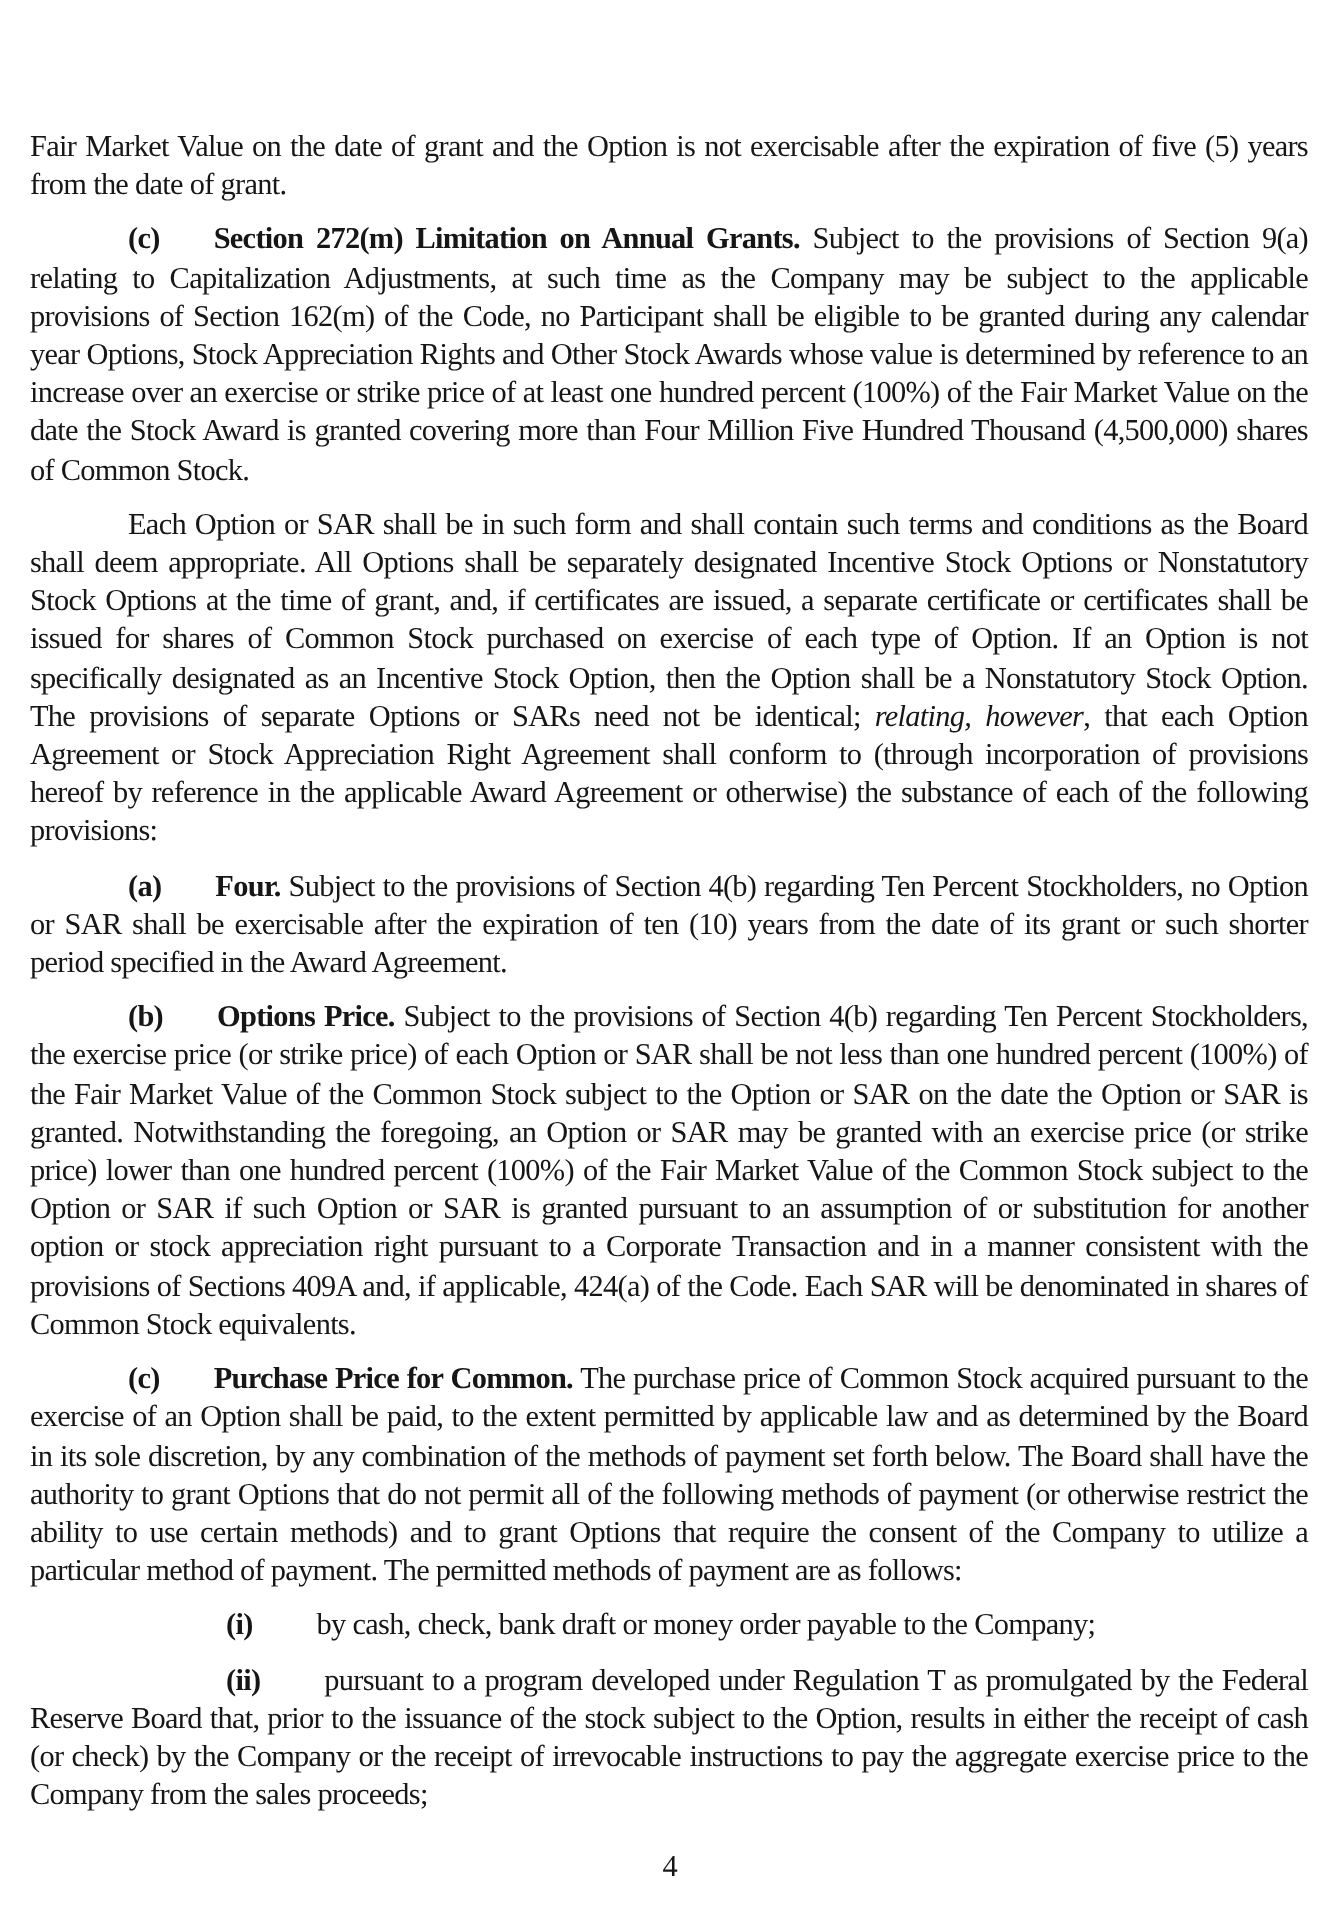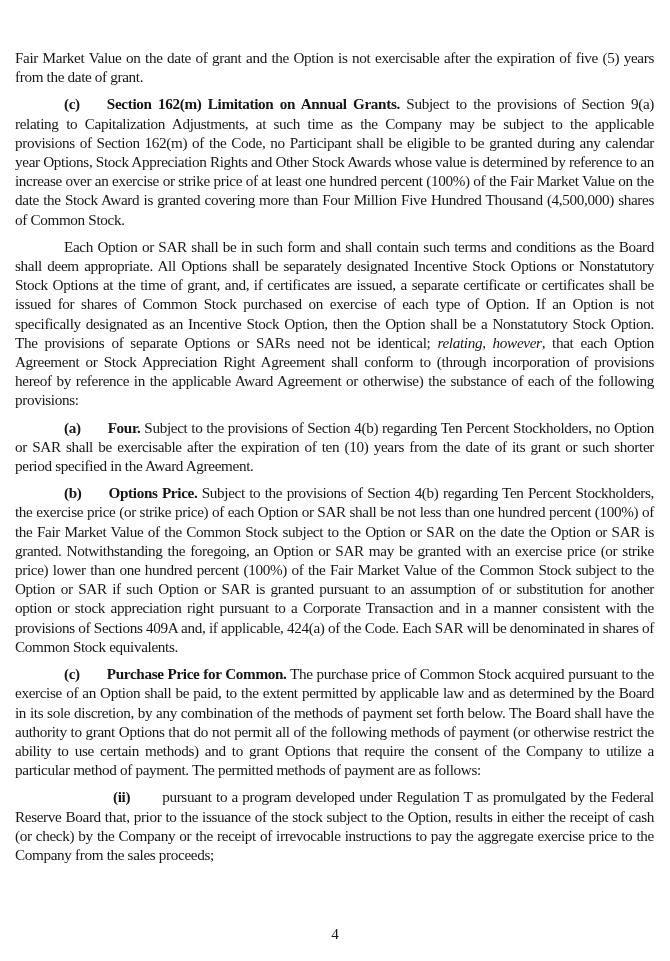--- a/index.html
+++ b/index.html
@@ -14,21 +14,21 @@
     background: #ffffff;
     overflow: hidden;
     font-family: "Liberation Serif", "DejaVu Serif", serif;
     color: #161616;
     font-size: 15.2px;
     line-height: 19.2px;
     letter-spacing: -0.35px;
   }
   .content {
     position: absolute;
-    top: 48px;
+    top: 64px;
     left: 15px;
     right: 16px;
     text-align: justify;
   }
   .content p {
     margin: 0 0 8px 0;
   }
   .ind1 { text-indent: 49px; }   
   .ind2 { text-indent: 98px; }   
   .bold { font-weight: bold; }
@@ -50,40 +50,41 @@
   }
 </style>
 </head>
 <body>
 
 <div class="page">
   <div class="content">
 
     <p>Fair Market Value on the date of grant and the Option is not exercisable after the expiration of five (5) years from the date of grant.</p>
 
-    <p class="ind1"><span class="bold">(c)</span><span class="tab tab-clause"></span><span class="bold">Section 162(m) Limitation on Annual Grants.</span>
+    <p class="ind1"><span class="bold">(c)</span><span class="tab tab-clause"></span><span class="bold">Section 272(m) Limitation on Annual Grants.</span>
       <span>Subject to the provisions of Section 9(a) relating to Capitalization Adjustments, at such time as the Company may be subject to the applicable provisions of Section 162(m) of the Code, no Participant shall be eligible to be granted during any calendar year Options, Stock Appreciation Rights and Other Stock Awards whose value is determined by reference to an increase over an exercise or strike price of at least one hundred percent (100%) of the Fair Market Value on the date the Stock Award is granted covering more than Four Million Five Hundred Thousand (4,500,000) shares of Common Stock.</span>
     </p>
 
 
     <p class="ind1"><span>Each Option or SAR shall be in such form and shall contain such terms and conditions as the Board shall deem appropriate.  All Options shall be separately designated Incentive Stock Options or Nonstatutory Stock Options at the time of grant, and, if certificates are issued, a separate certificate or certificates shall be issued for shares of Common Stock purchased on exercise of each type of Option. If an Option is not specifically designated as an Incentive Stock Option, then the Option shall be a Nonstatutory Stock Option. The provisions of separate Options or SARs need not be identical;</span>
       <span class="it">relating, however</span><span>, that each Option Agreement or Stock Appreciation Right Agreement shall conform to (through incorporation of provisions hereof by reference in the applicable Award Agreement or otherwise) the substance of each of the following provisions:</span>
     </p>
 
     <p class="ind1"><span class="bold">(a)</span><span class="tab tab-clause"></span><span class="bold">Four.</span>
       <span>Subject to the provisions of Section 4(b) regarding Ten Percent Stockholders, no Option or SAR shall be exercisable after the expiration of ten (10) years from the date of its grant or such shorter period specified in the Award Agreement.</span>
     </p>
 
     <p class="ind1"><span class="bold">(b)</span><span class="tab tab-clause"></span><span class="bold">Options Price.</span>
       <span>Subject to the provisions of Section 4(b) regarding Ten Percent Stockholders, the exercise price (or strike price) of each Option or SAR shall be not less than one hundred percent (100%) of the Fair Market Value of the Common Stock subject to the Option or SAR on the date the Option or SAR is granted.  Notwithstanding the foregoing, an Option or SAR may be granted with an exercise price (or strike price) lower than one hundred percent (100%) of the Fair Market Value of the Common Stock subject to the Option or SAR if such Option or SAR is granted pursuant to an assumption of or substitution for another option or stock appreciation right pursuant to a Corporate Transaction and in a manner consistent with the provisions of Sections 409A and, if applicable, 424(a) of the Code.  Each SAR will be denominated in shares of Common Stock equivalents.</span>
     </p>
 
     <p class="ind1"><span class="bold">(c)</span><span class="tab tab-clause"></span><span class="bold">Purchase Price for Common.</span>
       <span>The purchase price of Common Stock acquired pursuant to the exercise of an Option shall be paid, to the extent permitted by applicable law and as determined by the Board in its sole discretion, by any combination of the methods of payment set forth below.  The Board shall have the authority to grant Options that do not permit all of the following methods of payment (or otherwise restrict the ability to use certain methods) and to grant Options that require the consent of the Company to utilize a particular method of payment.  The permitted methods of payment are as follows:</span>
     </p>
 
+    <p class="ind2"><span class="bold">(i)</span><span class="tab tab-item"></span><span>by cash, check, bank draft or money order payable to the Company;</span></p>
 
     <p class="ind2"><span class="bold">(ii)</span><span class="tab tab-item"></span><span>pursuant to a program developed under Regulation T as promulgated by the Federal Reserve Board that, prior to the issuance of the stock subject to the Option, results in either the receipt of cash (or check) by the Company or the receipt of irrevocable instructions to pay the aggregate exercise price to the Company from the sales proceeds;</span></p>
 
   </div>
 
   <div class="footer">4</div>
 </div>
 
 </body></html>

